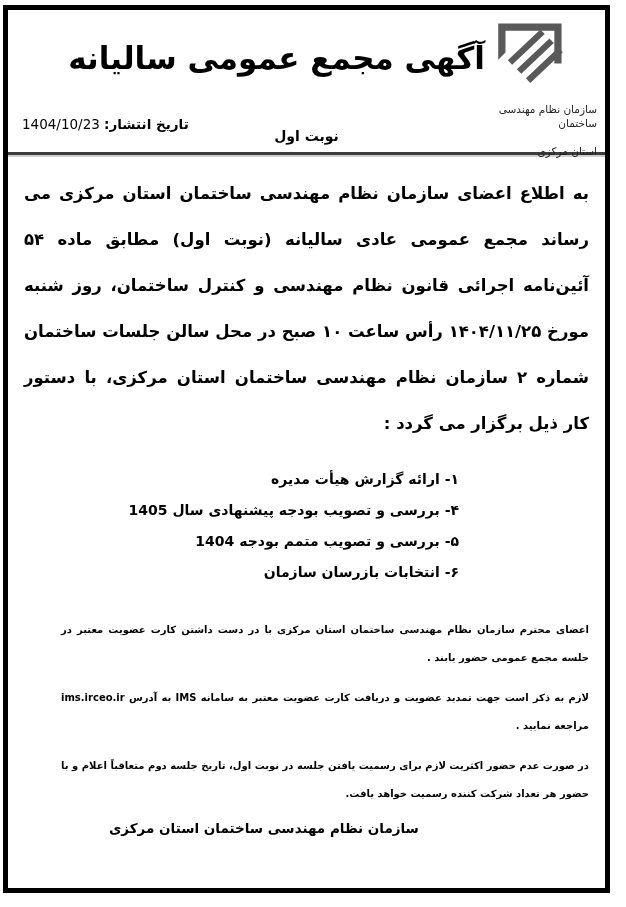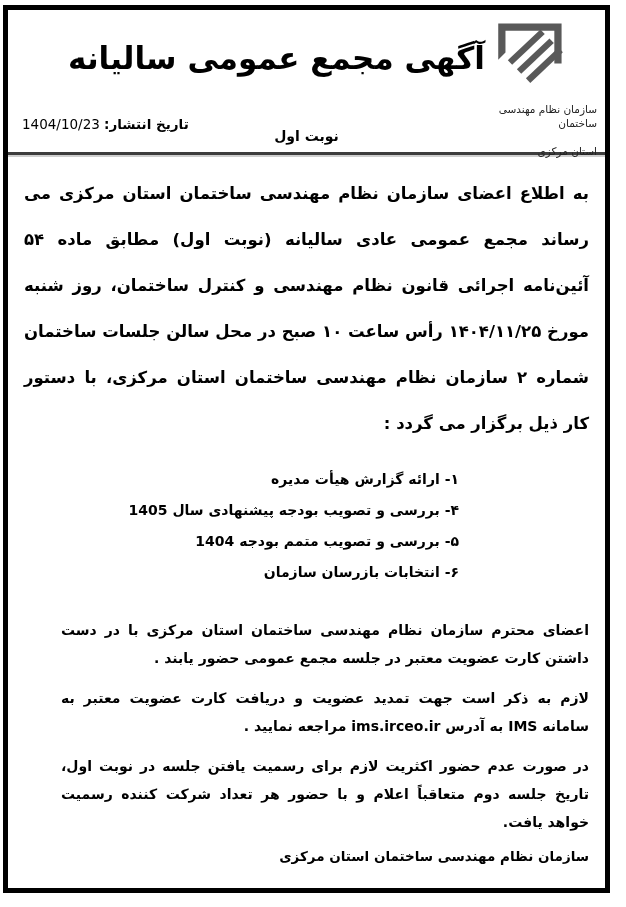--- a/index.html
+++ b/index.html
@@ -50,21 +50,20 @@
     font-size: 10.5px;
     color: #222222;
     line-height: 14px;
   }
   .org-line2 { margin-top: 14px; }
   .doc-title {
     position: absolute;
     top: 30px;
     right: 120px;
     left: 60px;
-    text-align: center;
     font-size: 31px;
     font-weight: bold;
     white-space: nowrap;
   }
   .header-meta-round {
     position: absolute;
     bottom: 8px;
     left: 50%;
     transform: translateX(-50%);
     font-size: 14px;
@@ -106,34 +105,34 @@
     margin-top: 6px;
     margin-left: 0;
     margin-right: 130px;
     font-size: 14px;
     font-weight: bold;
     line-height: 31px;
     text-align: right;
   }
   .notes {
     margin-top: 28px;
-    font-size: 14px;
+    font-size: 10px;
     font-weight: bold;
     line-height: 28px;
     text-align: justify;
     text-align-last: right;
     margin-left: 37px;
   }
   .note { margin-bottom: 12px; }
   .note .url { font-weight: bold; }
   .signature {
     margin-top: 8px;
     font-size: 13.5px;
     font-weight: bold;
-    text-align: right;
+    text-align: left;
     padding-left: 85px;
   }
 </style>
 </head>
 <body>
 
 <div class="page">
   <div class="frame">
 
     <div class="header">

